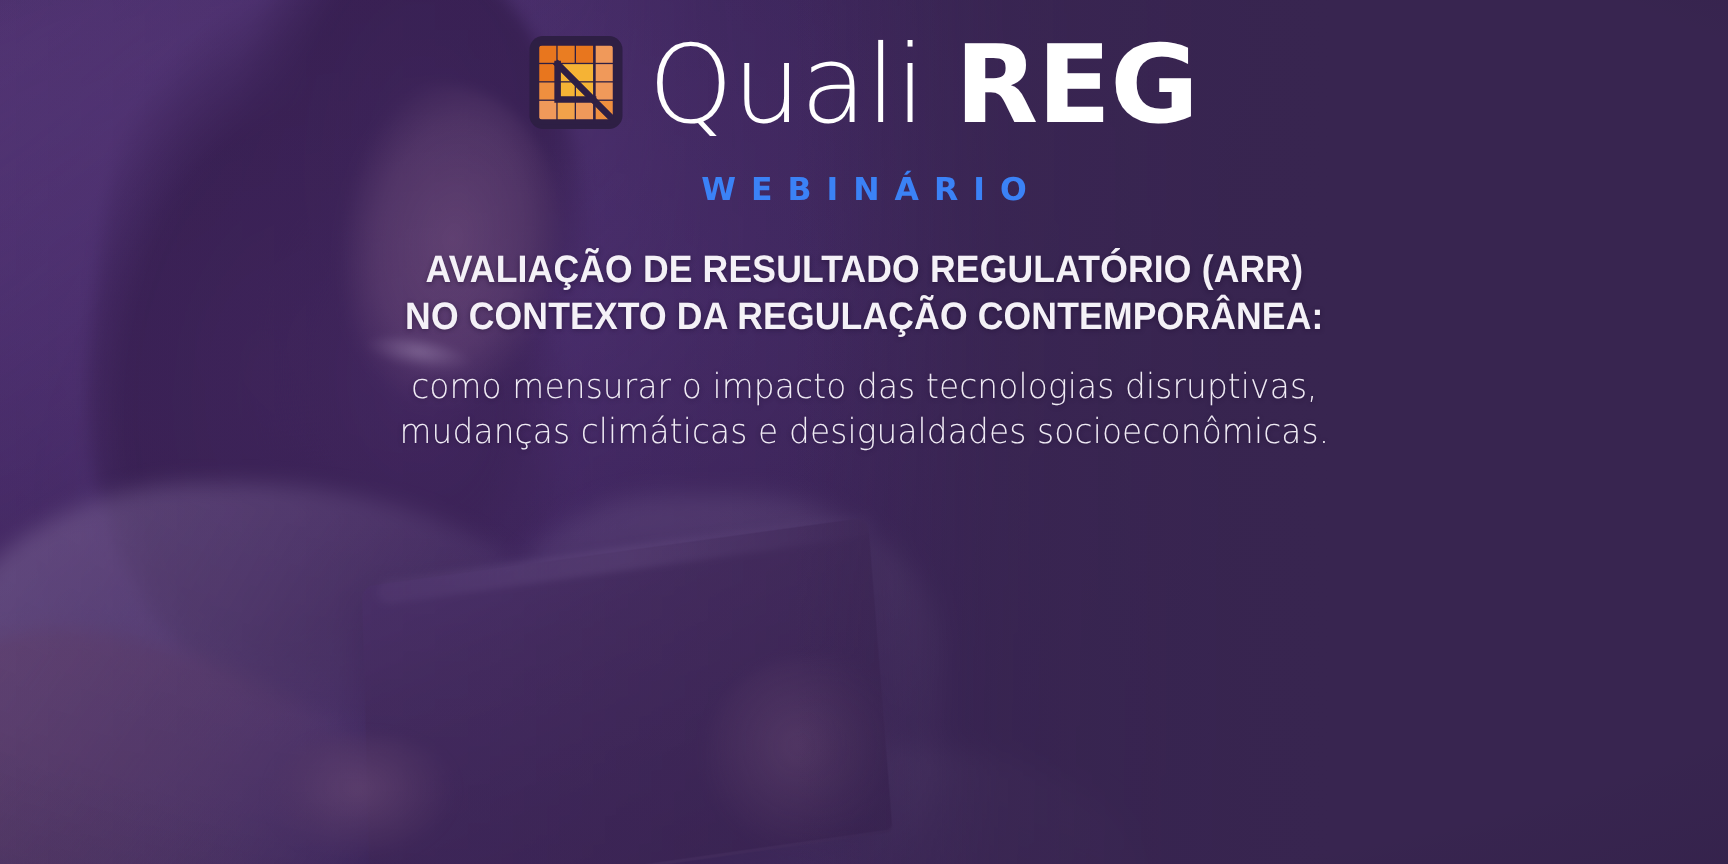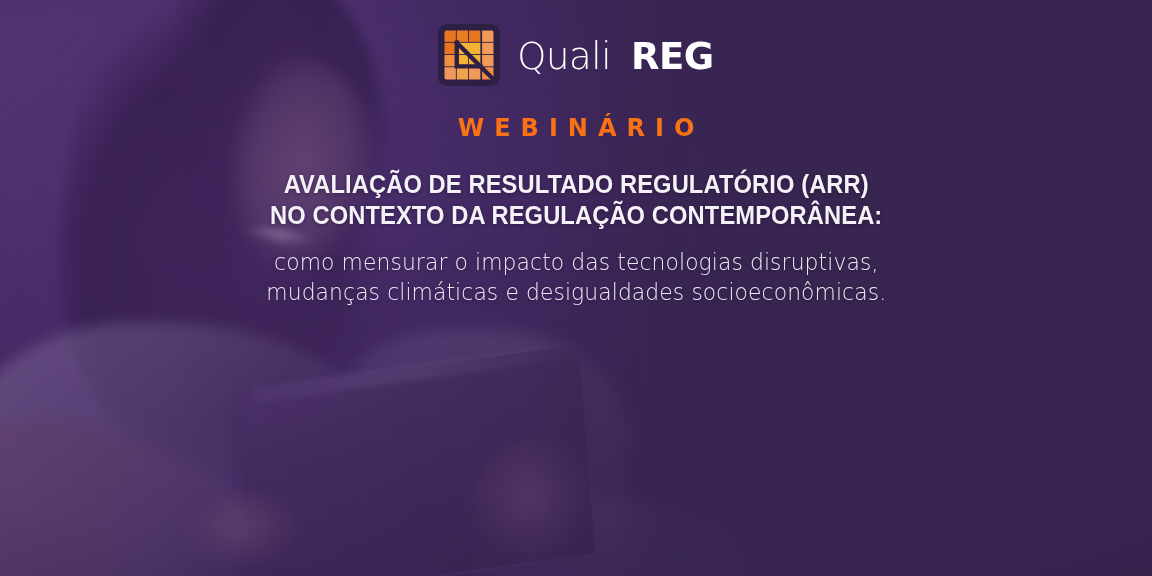--- a/index.html
+++ b/index.html
@@ -200,39 +200,39 @@
     width:62px; height:62px;
     border-radius:9px;
     background:#2e1f44;
     padding:3px;
     flex:none;
   }
   .logo-mark svg{ display:block; width:100%; height:100%; }
 
   .logo-word{
     font-family:"DejaVu Sans", sans-serif;
-    font-size:37px;
+    font-size:72px;
     line-height:1;
     letter-spacing:-0.4px;
     color:#ffffff;
     display:flex; align-items:baseline;
     white-space:nowrap;
     position:relative; top:1px;
   }
   .logo-word .w-light{ font-weight:300; }
   .logo-word .w-bold{ font-weight:700; letter-spacing:-0.5px;margin-left:20px; }
 
   
   .eyebrow{
     margin-top:26px;
     font-family:"DejaVu Sans", sans-serif;
-    font-size:24px;
+    font-size:21px;
     font-weight:700;
     letter-spacing:10px;
-    color:#f97316;
+    color:#3b82f6;
     text-indent:10px;
     white-space:nowrap;
   }
 
   
   .headline{
     margin-top:27px;
     text-align:center;
     color:#f4f1f7;
     font-family:"Liberation Sans", sans-serif;

